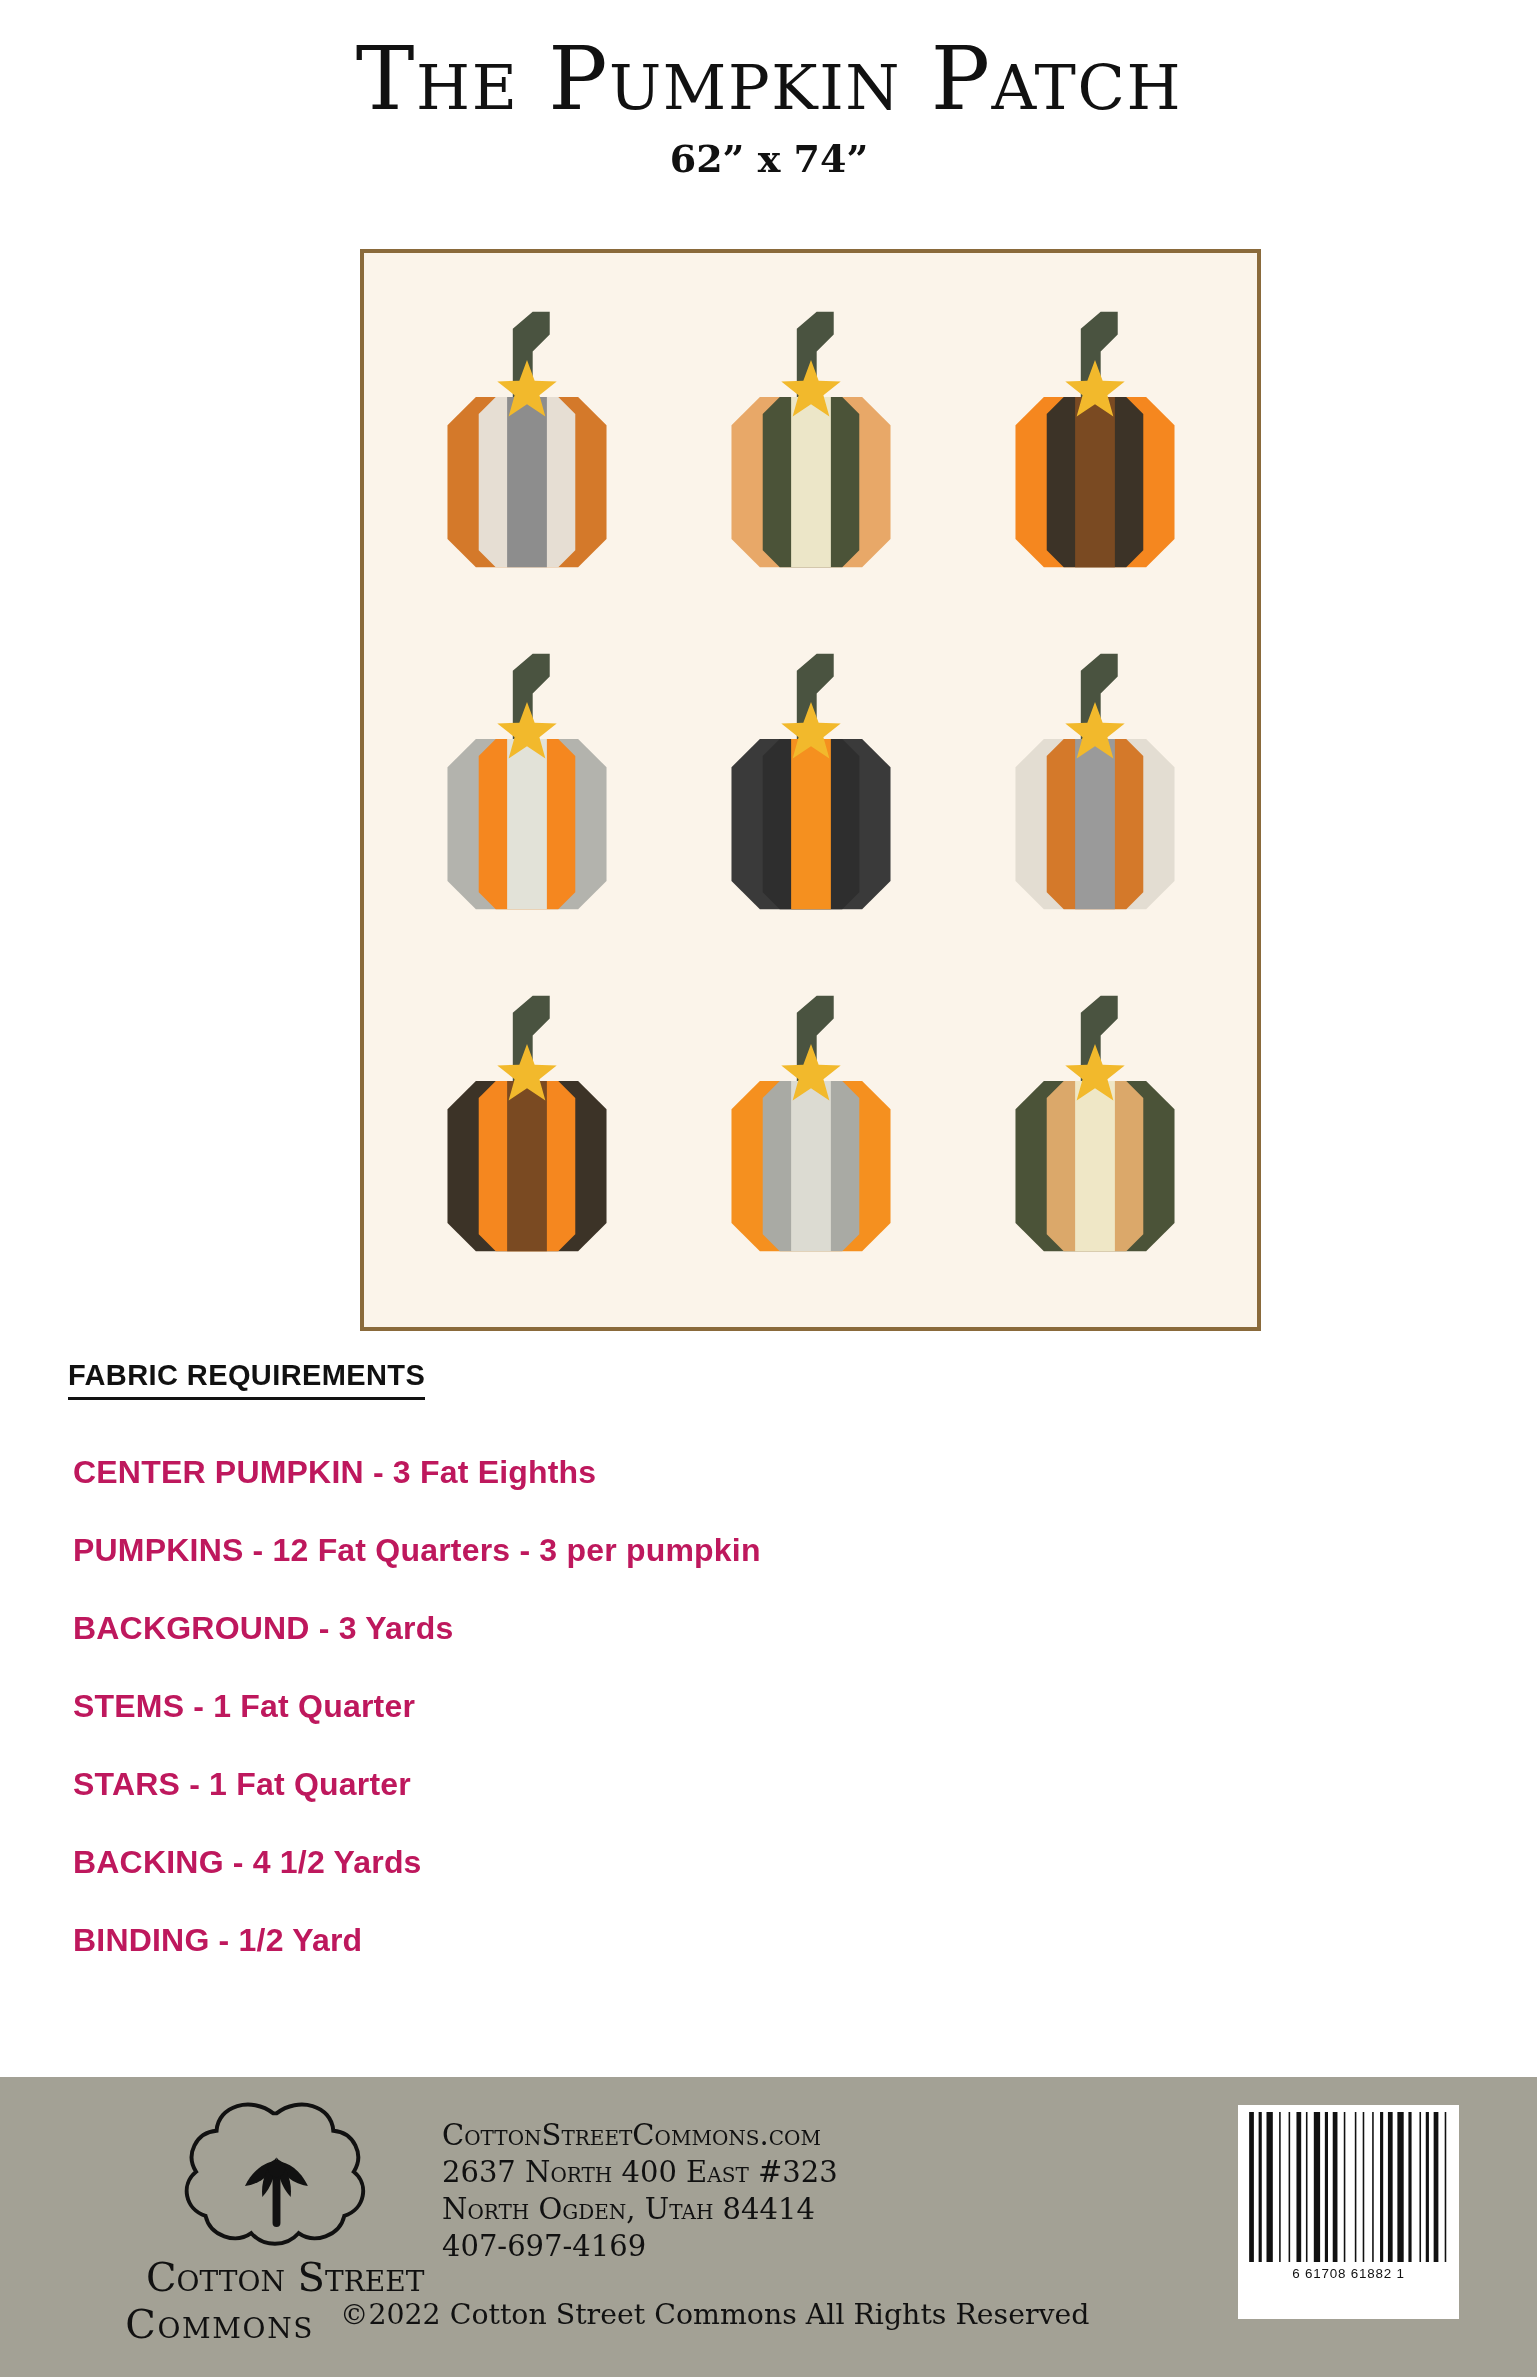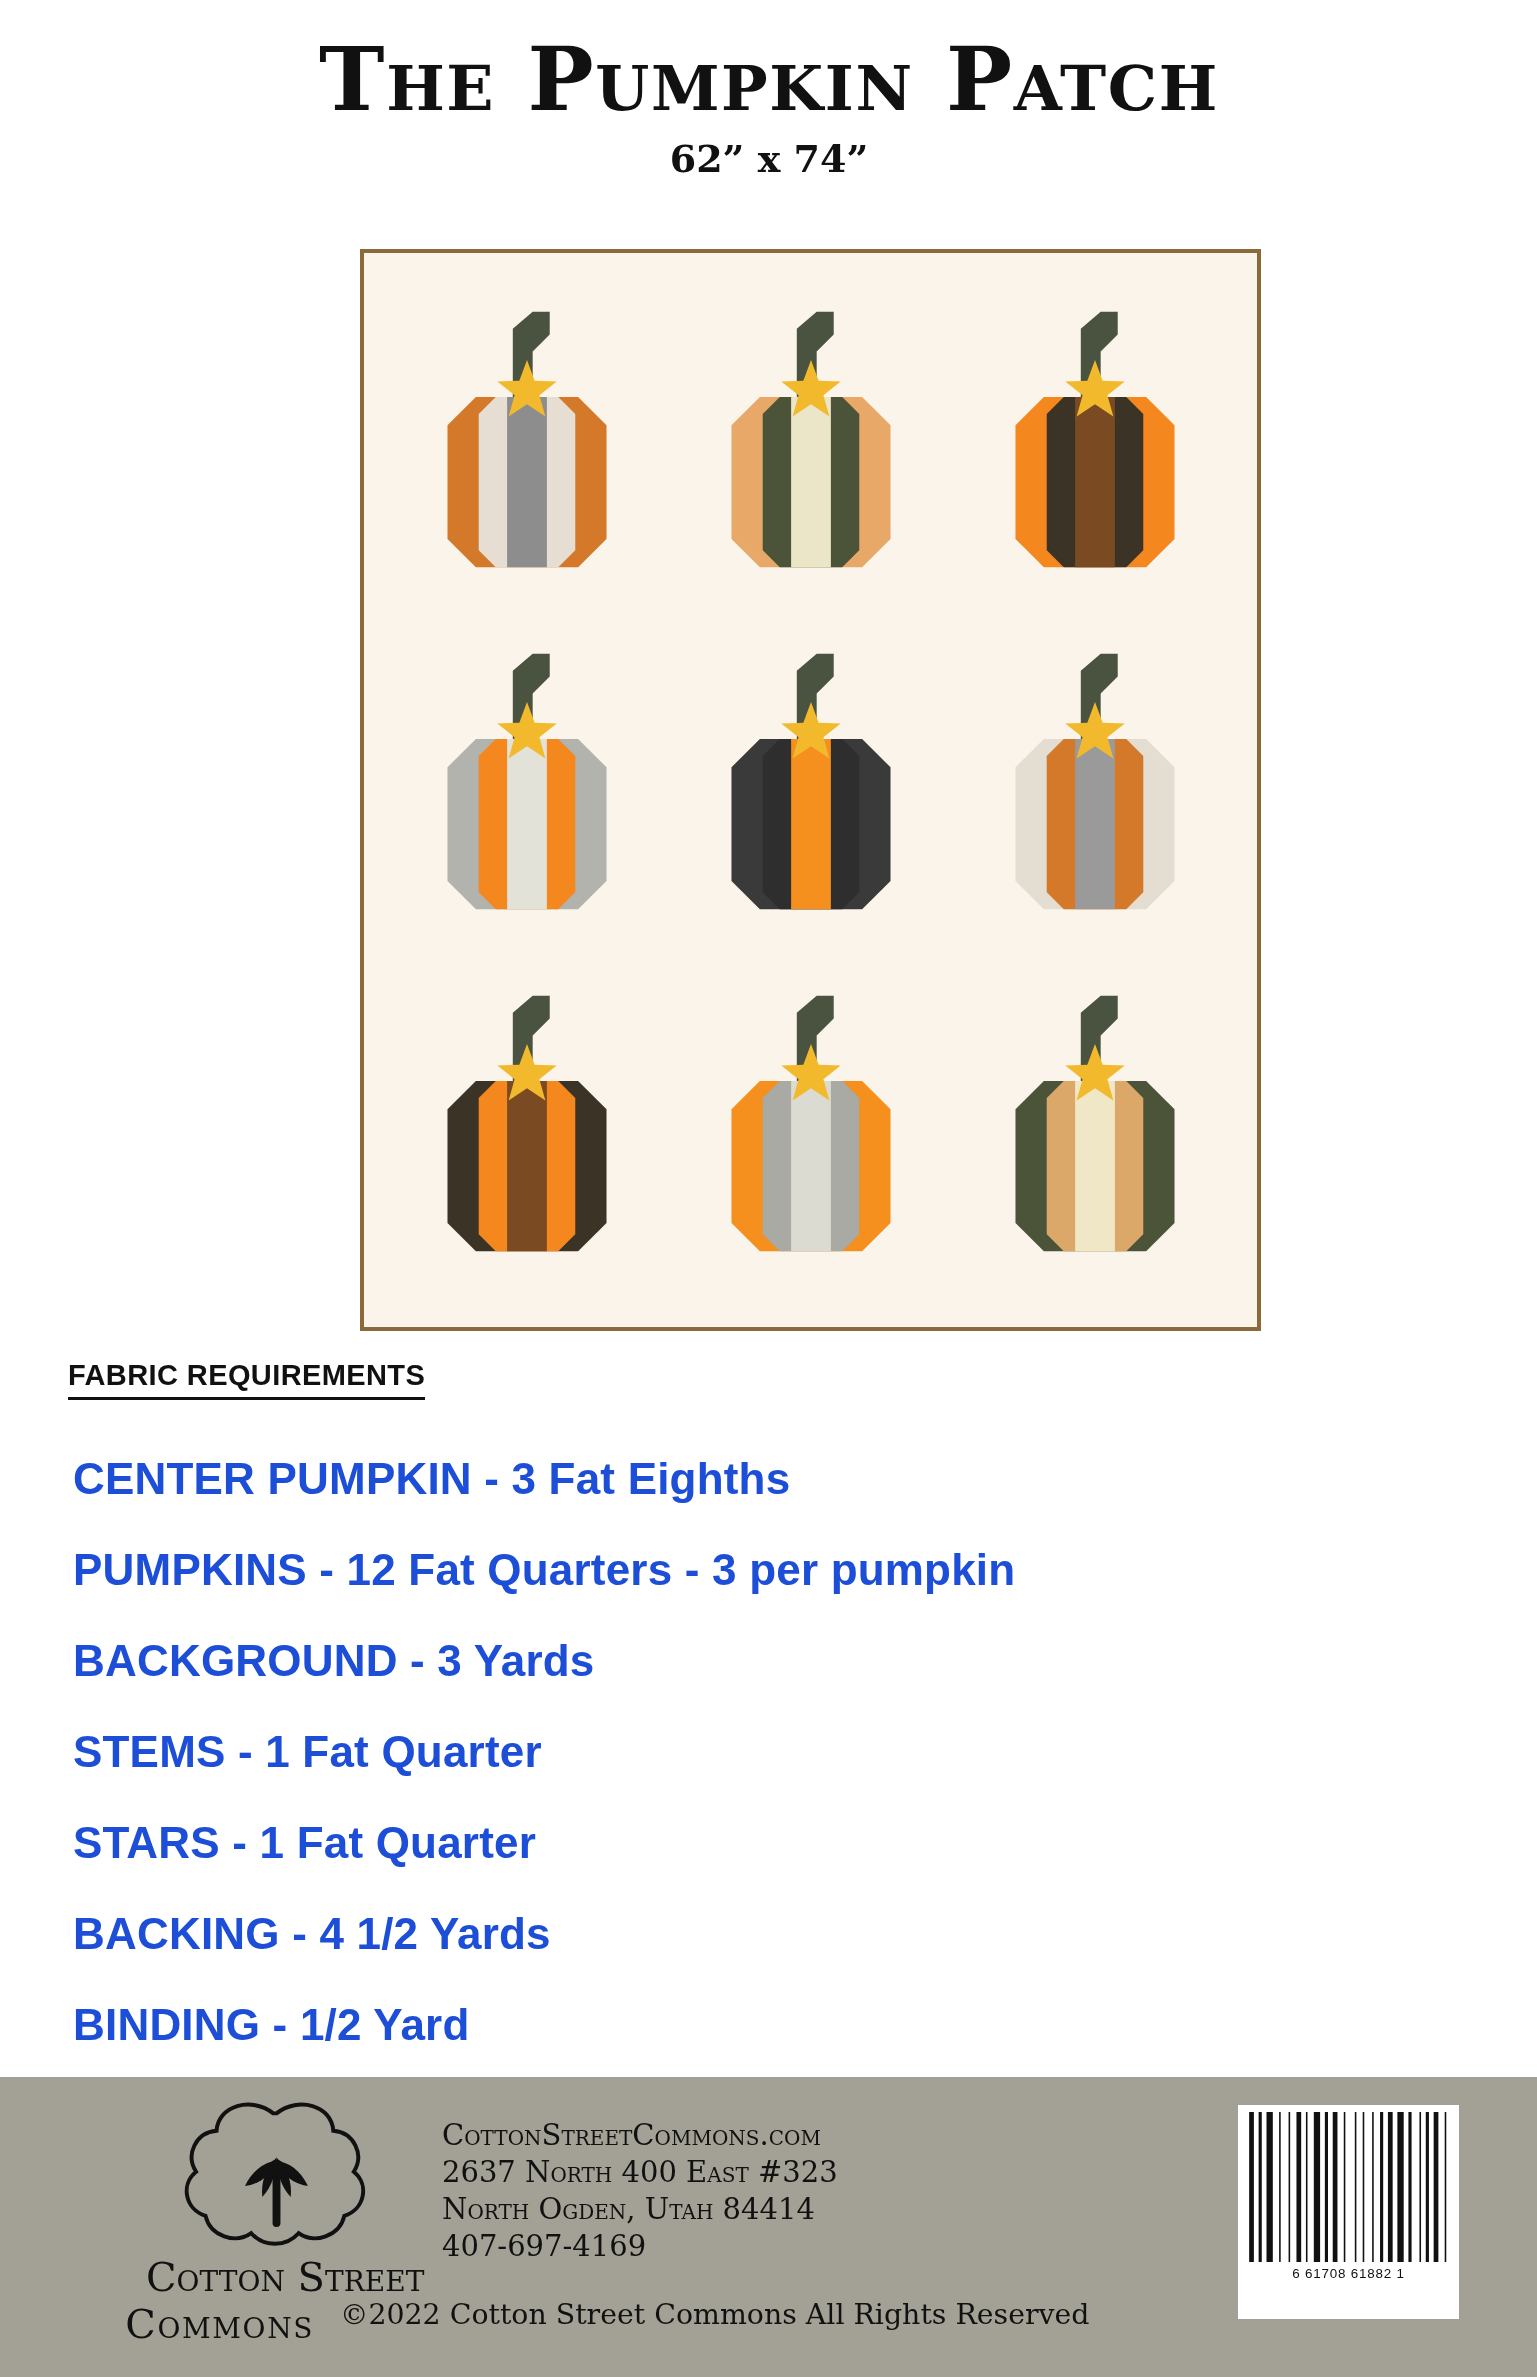--- a/index.html
+++ b/index.html
@@ -24,21 +24,21 @@
 
   
   .title {
     text-align: center;
     font-family: "DejaVu Serif", serif;
     font-size: 88px;
     letter-spacing: 1.6px;
     color: #111111;
     margin: 0;
     padding-top: 33px;
-    font-weight: 700;
+    font-weight: 400;
     font-variant: small-caps;
     line-height: 1.05;
   }
   .subtitle {
     text-align: center;
     font-family: "DejaVu Serif", serif;
     font-size: 38px;
     color: #111111;
     margin: 11px 0 0 0;
     font-weight: 600;
@@ -94,23 +94,23 @@
   .fabric-list {
     position: absolute;
     left: 73px;
     top: 1454px;
     width: 1106px;
     list-style: none;
     margin: 0;
     padding: 0;
   }
   .fabric-list li {
-    font-size: 44px;
+    font-size: 32px;
     font-weight: bold;
-    color: #1d4ed8;
+    color: #be185d;
     margin: 0 0 41px 0;
     letter-spacing: 0.2px;
   }
 
   
   .footer {
     position: absolute;
     left: 0;
     bottom: 0;
     width: 1538px;

